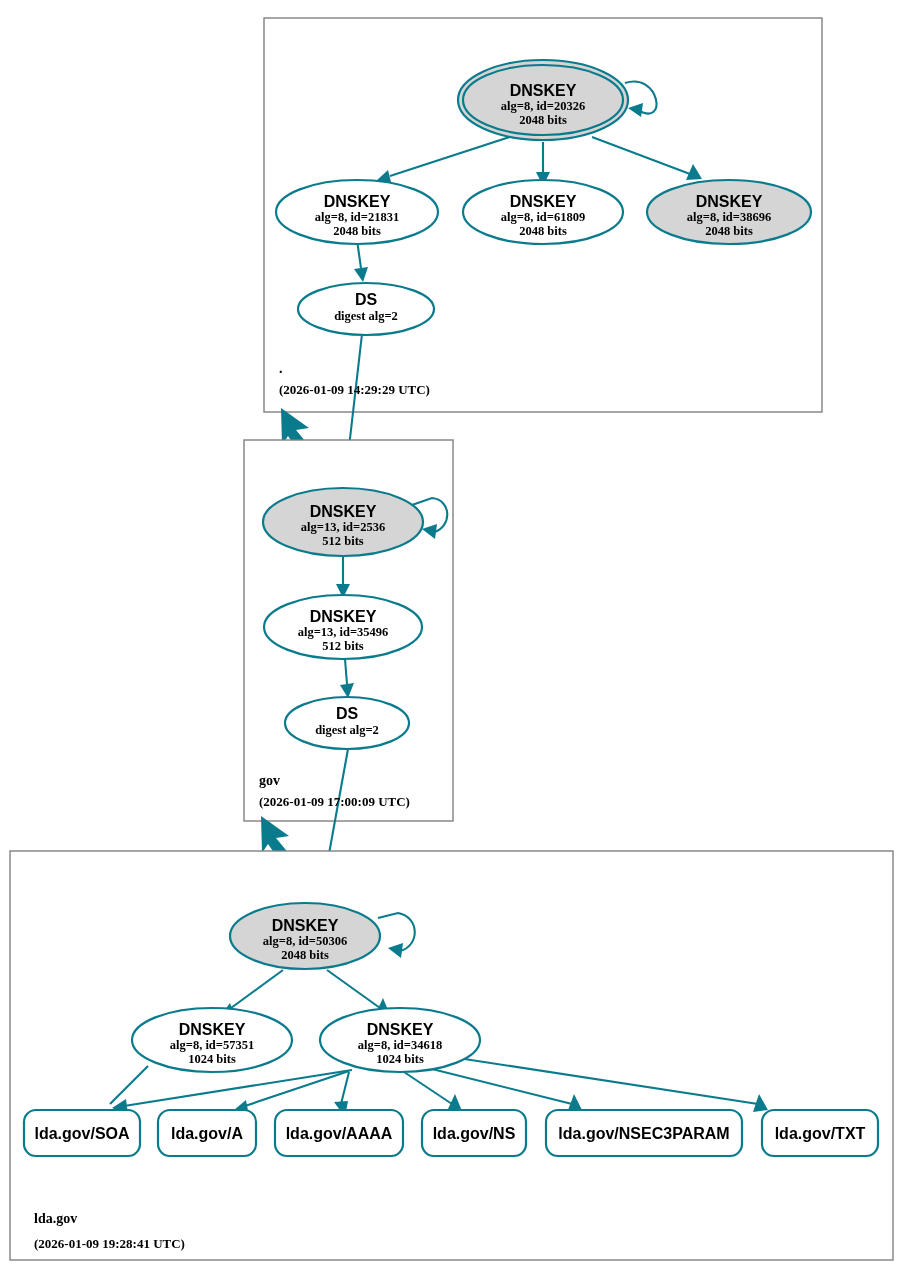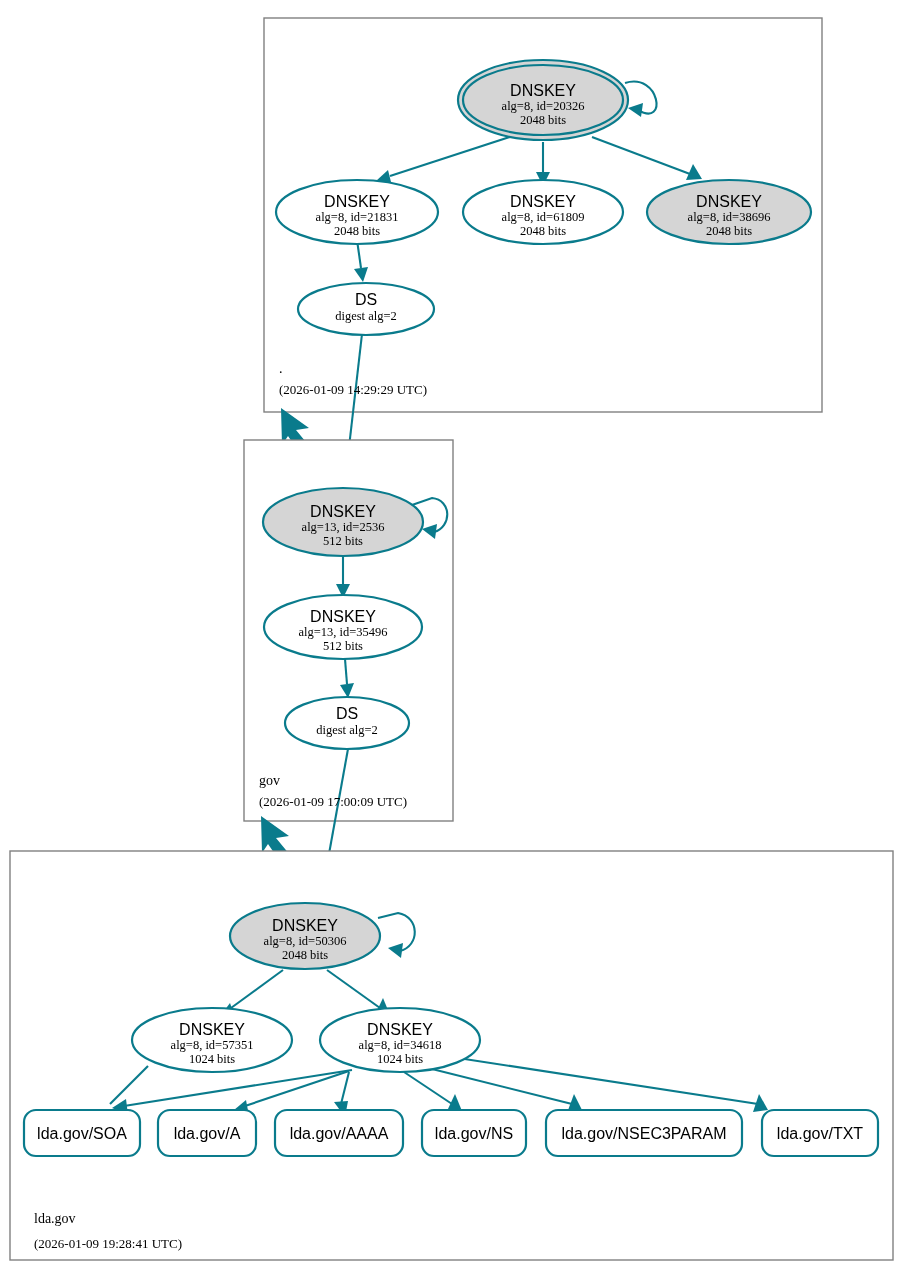--- a/index.html
+++ b/index.html
@@ -10,20 +10,21 @@
   body {
     width: 901px;
     height: 1278px;
     font-family: "Liberation Sans", sans-serif;
     overflow: hidden;
   }
   #stage {
     position: relative;
     width: 901px;
     height: 1278px;
+    font-weight: bold;
   }
   svg#graph {
     position: absolute;
     top: 0;
     left: 0;
     width: 901px;
     height: 1278px;
   }
   .zone-box {
     fill: #ffffff;

